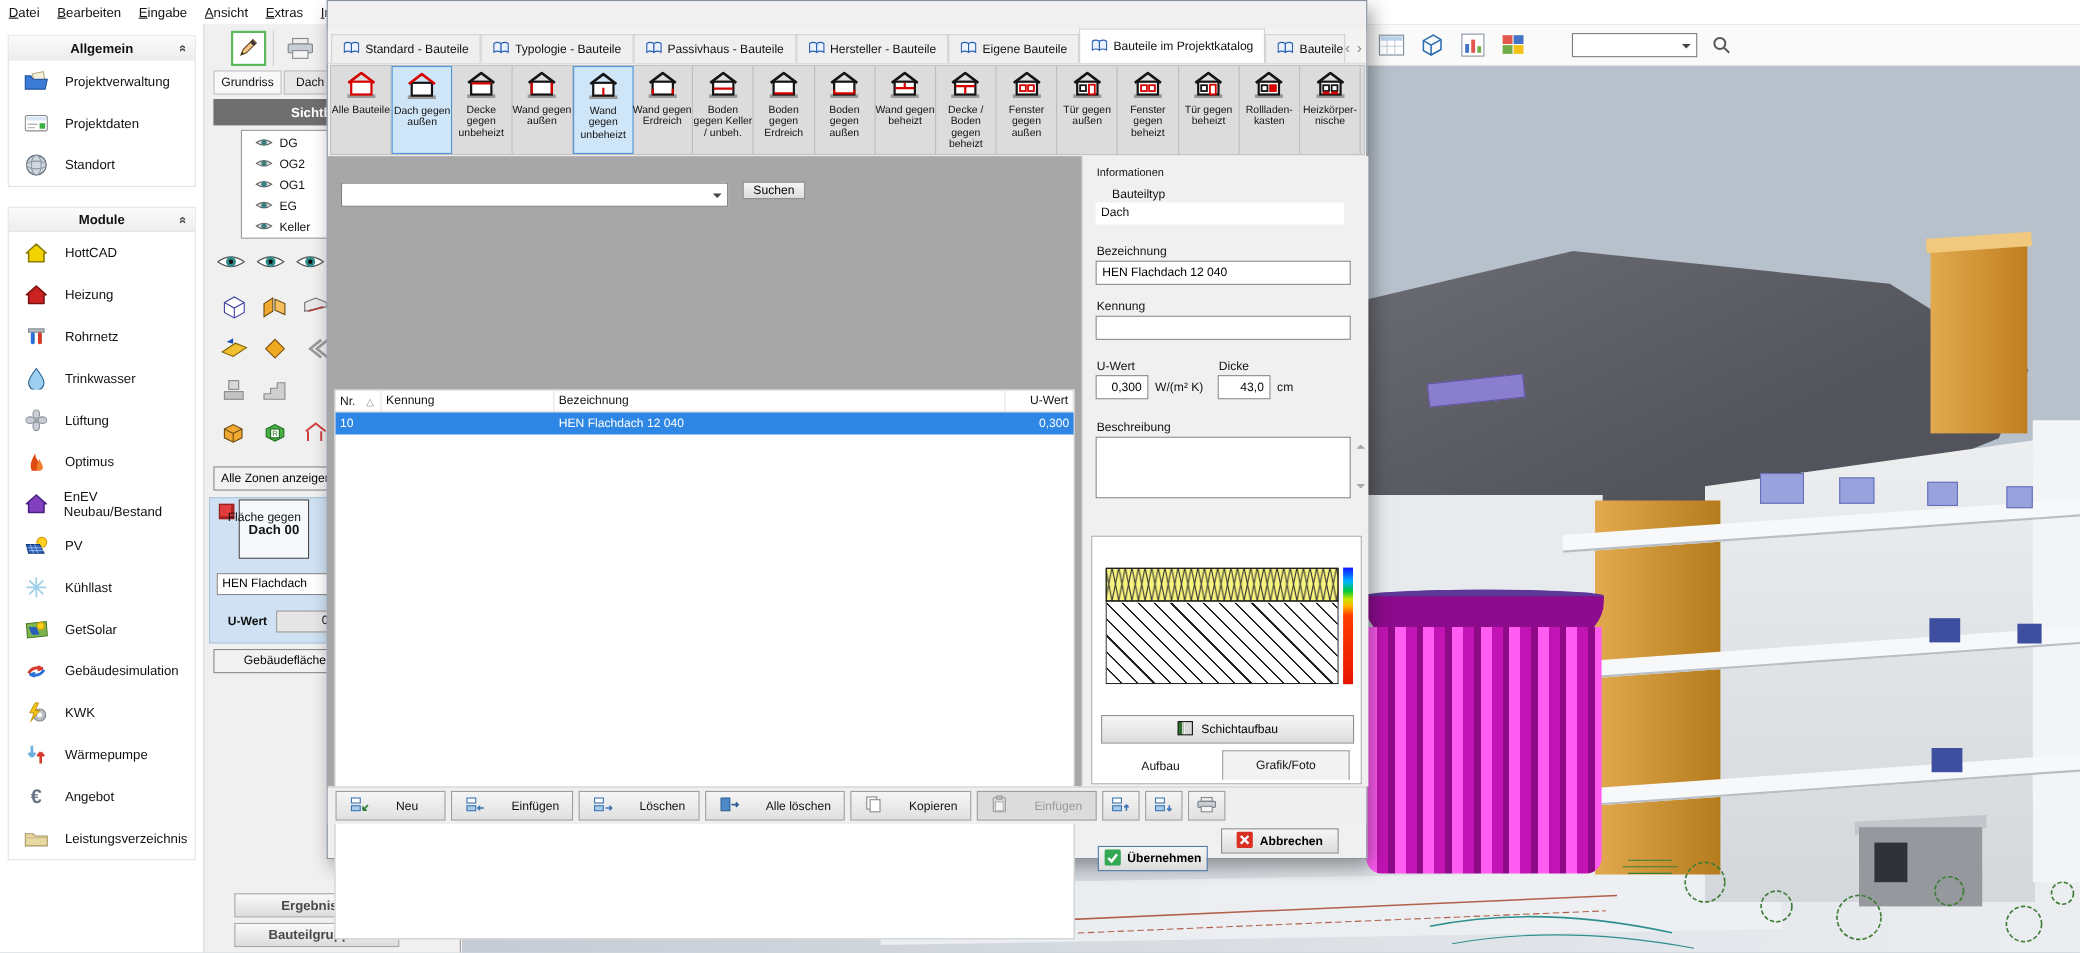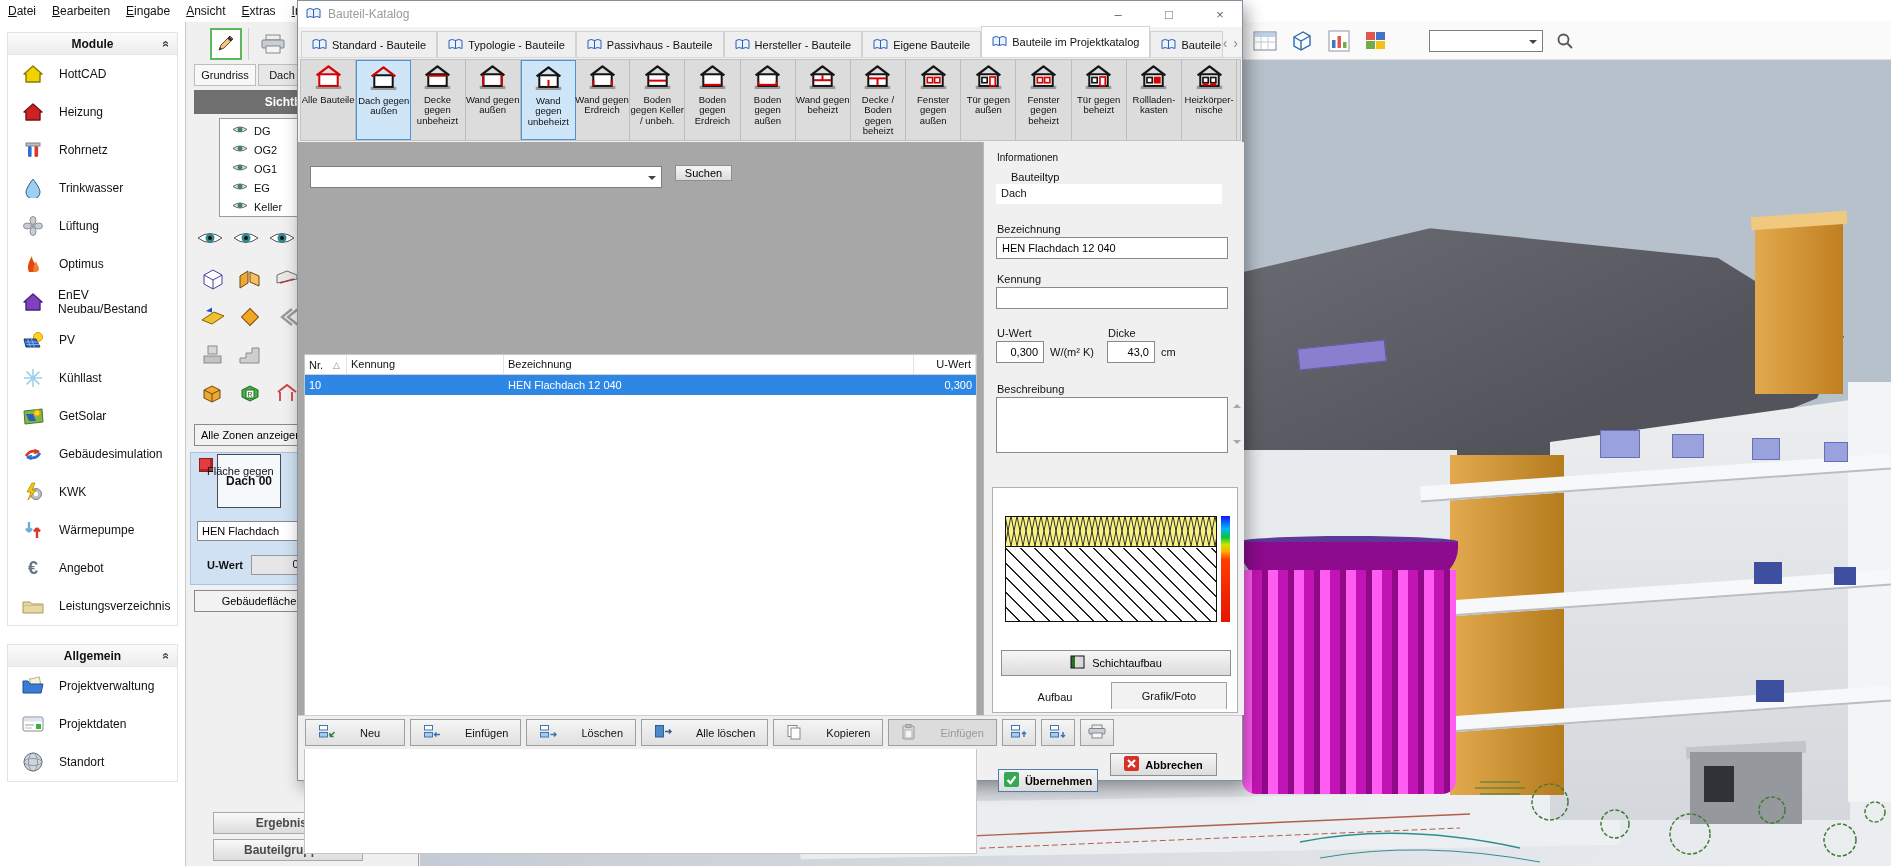--- a/index.html
+++ b/index.html
@@ -145,20 +145,57 @@
     <path d="M880 820 Q980 800 1100 826" stroke="#2f8f8f" stroke-width="1.4" fill="none"></path>
     <path d="M900 836 Q1000 818 1120 840" stroke="#2f8f8f" stroke-width="1" fill="none"></path>
   </svg>
 </div>
 
 <div id="menubar" class="a"><span class="mi"><u>D</u>atei</span><span class="mi"><u>B</u>earbeiten</span><span class="mi"><u>E</u>ingabe</span><span class="mi"><u>A</u>nsicht</span><span class="mi"><u>E</u>xtras</span><span class="mi"><u>I</u>nhalt</span></div>
 
 <div id="sidebar" class="a">
     <div class="sbox">
     <div class="sec-h">
+      <span>Allgemein</span>
+      <span class="col">»</span>
+    </div>
+      <div class="si">
+        <span class="sic">
+          <svg width="24" height="20">
+            <rect x="9" y="2" width="10" height="7" fill="#f6f1dc" stroke="#b9ad7e" transform="rotate(-12 14 5)"></rect>
+            <path d="M2 6 L2 17 L20 17 L22 8 L9 8 L7 5 L2 5 Z" fill="#3a7bd5" stroke="#1d4f9c"></path>
+          </svg>
+        </span>
+        <span class="lab">Projektverwaltung</span>
+      </div>
+      <div class="si">
+        <span class="sic">
+          <svg width="22" height="16">
+            <rect x="1" y="1" width="20" height="14" rx="2" fill="#fff" stroke="#8a8a8a"></rect>
+            <rect x="2" y="2" width="18" height="3.5" fill="#d9e6f5"></rect>
+            <rect x="14" y="8" width="5" height="5" fill="#3cb043"></rect>
+            <line x1="3" y1="9" x2="12" y2="9" stroke="#999"></line>
+            <line x1="3" y1="12" x2="10" y2="12" stroke="#bbb"></line>
+          </svg>
+        </span>
+        <span class="lab">Projektdaten</span>
+      </div>
+      <div class="si">
+        <span class="sic">
+          <svg width="20" height="20">
+            <circle cx="10" cy="10" r="9" fill="#cfd6de" stroke="#5a6570"></circle>
+            <ellipse cx="10" cy="10" rx="4.5" ry="9" fill="none" stroke="#8d98a3"></ellipse>
+            <ellipse cx="10" cy="10" rx="9" ry="3.5" fill="none" stroke="#8d98a3"></ellipse>
+          </svg>
+        </span>
+        <span class="lab">Standort</span>
+      </div>
+    </div>
+    <div class="sbox">
+    <div class="sec-h">
       <span>Module</span>
       <span class="col">»</span>
     </div>
       <div class="si">
         <span class="sic">
           <svg width="22" height="20">
             <path d="M2 10 L11 2 L20 10 L18 10 L18 18 L4 18 L4 10 Z" fill="#f2d200" stroke="#8a7a00" stroke-width="1.4" stroke-linejoin="round"></path>
           </svg>
         </span>
         <span class="lab">HottCAD</span>
@@ -283,57 +320,20 @@
         <span class="lab">Angebot</span>
       </div>
       <div class="si">
         <span class="sic">
           <svg width="22" height="16">
             <path d="M1 4 L8 4 L10 6 L21 6 L21 15 L1 15 Z" fill="#e8d9a0" stroke="#a8956a"></path>
             <path d="M1 7.5 L21 7.5" stroke="#cdbd8a"></path>
           </svg>
         </span>
         <span class="lab">Leistungsverzeichnis</span>
-      </div>
-    </div>
-    <div class="sbox">
-    <div class="sec-h">
-      <span>Allgemein</span>
-      <span class="col">»</span>
-    </div>
-      <div class="si">
-        <span class="sic">
-          <svg width="24" height="20">
-            <rect x="9" y="2" width="10" height="7" fill="#f6f1dc" stroke="#b9ad7e" transform="rotate(-12 14 5)"></rect>
-            <path d="M2 6 L2 17 L20 17 L22 8 L9 8 L7 5 L2 5 Z" fill="#3a7bd5" stroke="#1d4f9c"></path>
-          </svg>
-        </span>
-        <span class="lab">Projektverwaltung</span>
-      </div>
-      <div class="si">
-        <span class="sic">
-          <svg width="22" height="16">
-            <rect x="1" y="1" width="20" height="14" rx="2" fill="#fff" stroke="#8a8a8a"></rect>
-            <rect x="2" y="2" width="18" height="3.5" fill="#d9e6f5"></rect>
-            <rect x="14" y="8" width="5" height="5" fill="#3cb043"></rect>
-            <line x1="3" y1="9" x2="12" y2="9" stroke="#999"></line>
-            <line x1="3" y1="12" x2="10" y2="12" stroke="#bbb"></line>
-          </svg>
-        </span>
-        <span class="lab">Projektdaten</span>
-      </div>
-      <div class="si">
-        <span class="sic">
-          <svg width="20" height="20">
-            <circle cx="10" cy="10" r="9" fill="#cfd6de" stroke="#5a6570"></circle>
-            <ellipse cx="10" cy="10" rx="4.5" ry="9" fill="none" stroke="#8d98a3"></ellipse>
-            <ellipse cx="10" cy="10" rx="9" ry="3.5" fill="none" stroke="#8d98a3"></ellipse>
-          </svg>
-        </span>
-        <span class="lab">Standort</span>
       </div>
     </div>
   </div>
 
 <div id="workspace" class="a">
   <div class="iconbtn" id="pencilbtn">
       <span><svg width="20" height="20">
           <path d="M3 17 L5 12 L14 3 L17 6 L8 15 Z" fill="#f2c48a" stroke="#6b4a1e"></path>
           <path d="M12.5 4.5 L15.5 7.5" stroke="#333" stroke-width="3"></path>
           <path d="M3 17 L6 16 L4 14 Z" fill="#333"></path>
@@ -526,30 +526,20 @@
    </span>
    <span class="ticon">
       <svg width="18" height="18" fill="none" stroke="#555" stroke-width="1.8">
         <circle cx="7.5" cy="7.5" r="5"></circle>
         <path d="M11.5 11.5 L16 16"></path>
       </svg>
     </span>
   </div>
 
 <div id="dialog" class="a">
-  <div class="dtitle">
-    <span><svg width="15" height="12">
-          <path d="M1 2.5 Q4 .5 7.5 2.5 L7.5 10.5 Q4 8.5 1 10.5 Z" fill="#eaf2ff" stroke="#2a5fb0"></path>
-          <path d="M14 2.5 Q11 .5 7.5 2.5 L7.5 10.5 Q11 8.5 14 10.5 Z" fill="#eaf2ff" stroke="#2a5fb0"></path>
-        </svg></span>
-    <span class="tt">Bauteil-Katalog</span>
-    <span class="wb">–</span>
-    <span class="wb">□</span>
-    <span class="wb">×</span>
-  </div>
   <div id="dtabs">
       <span class="dtab">
      <span><svg width="15" height="12">
             <path d="M1 2.5 Q4 .5 7.5 2.5 L7.5 10.5 Q4 8.5 1 10.5 Z" fill="#eaf2ff" stroke="#2a5fb0"></path>
             <path d="M14 2.5 Q11 .5 7.5 2.5 L7.5 10.5 Q11 8.5 14 10.5 Z" fill="#eaf2ff" stroke="#2a5fb0"></path>
           </svg></span>
      <span>Standard - Bauteile</span>
    </span>
       <span class="dtab">
      <span><svg width="15" height="12">

